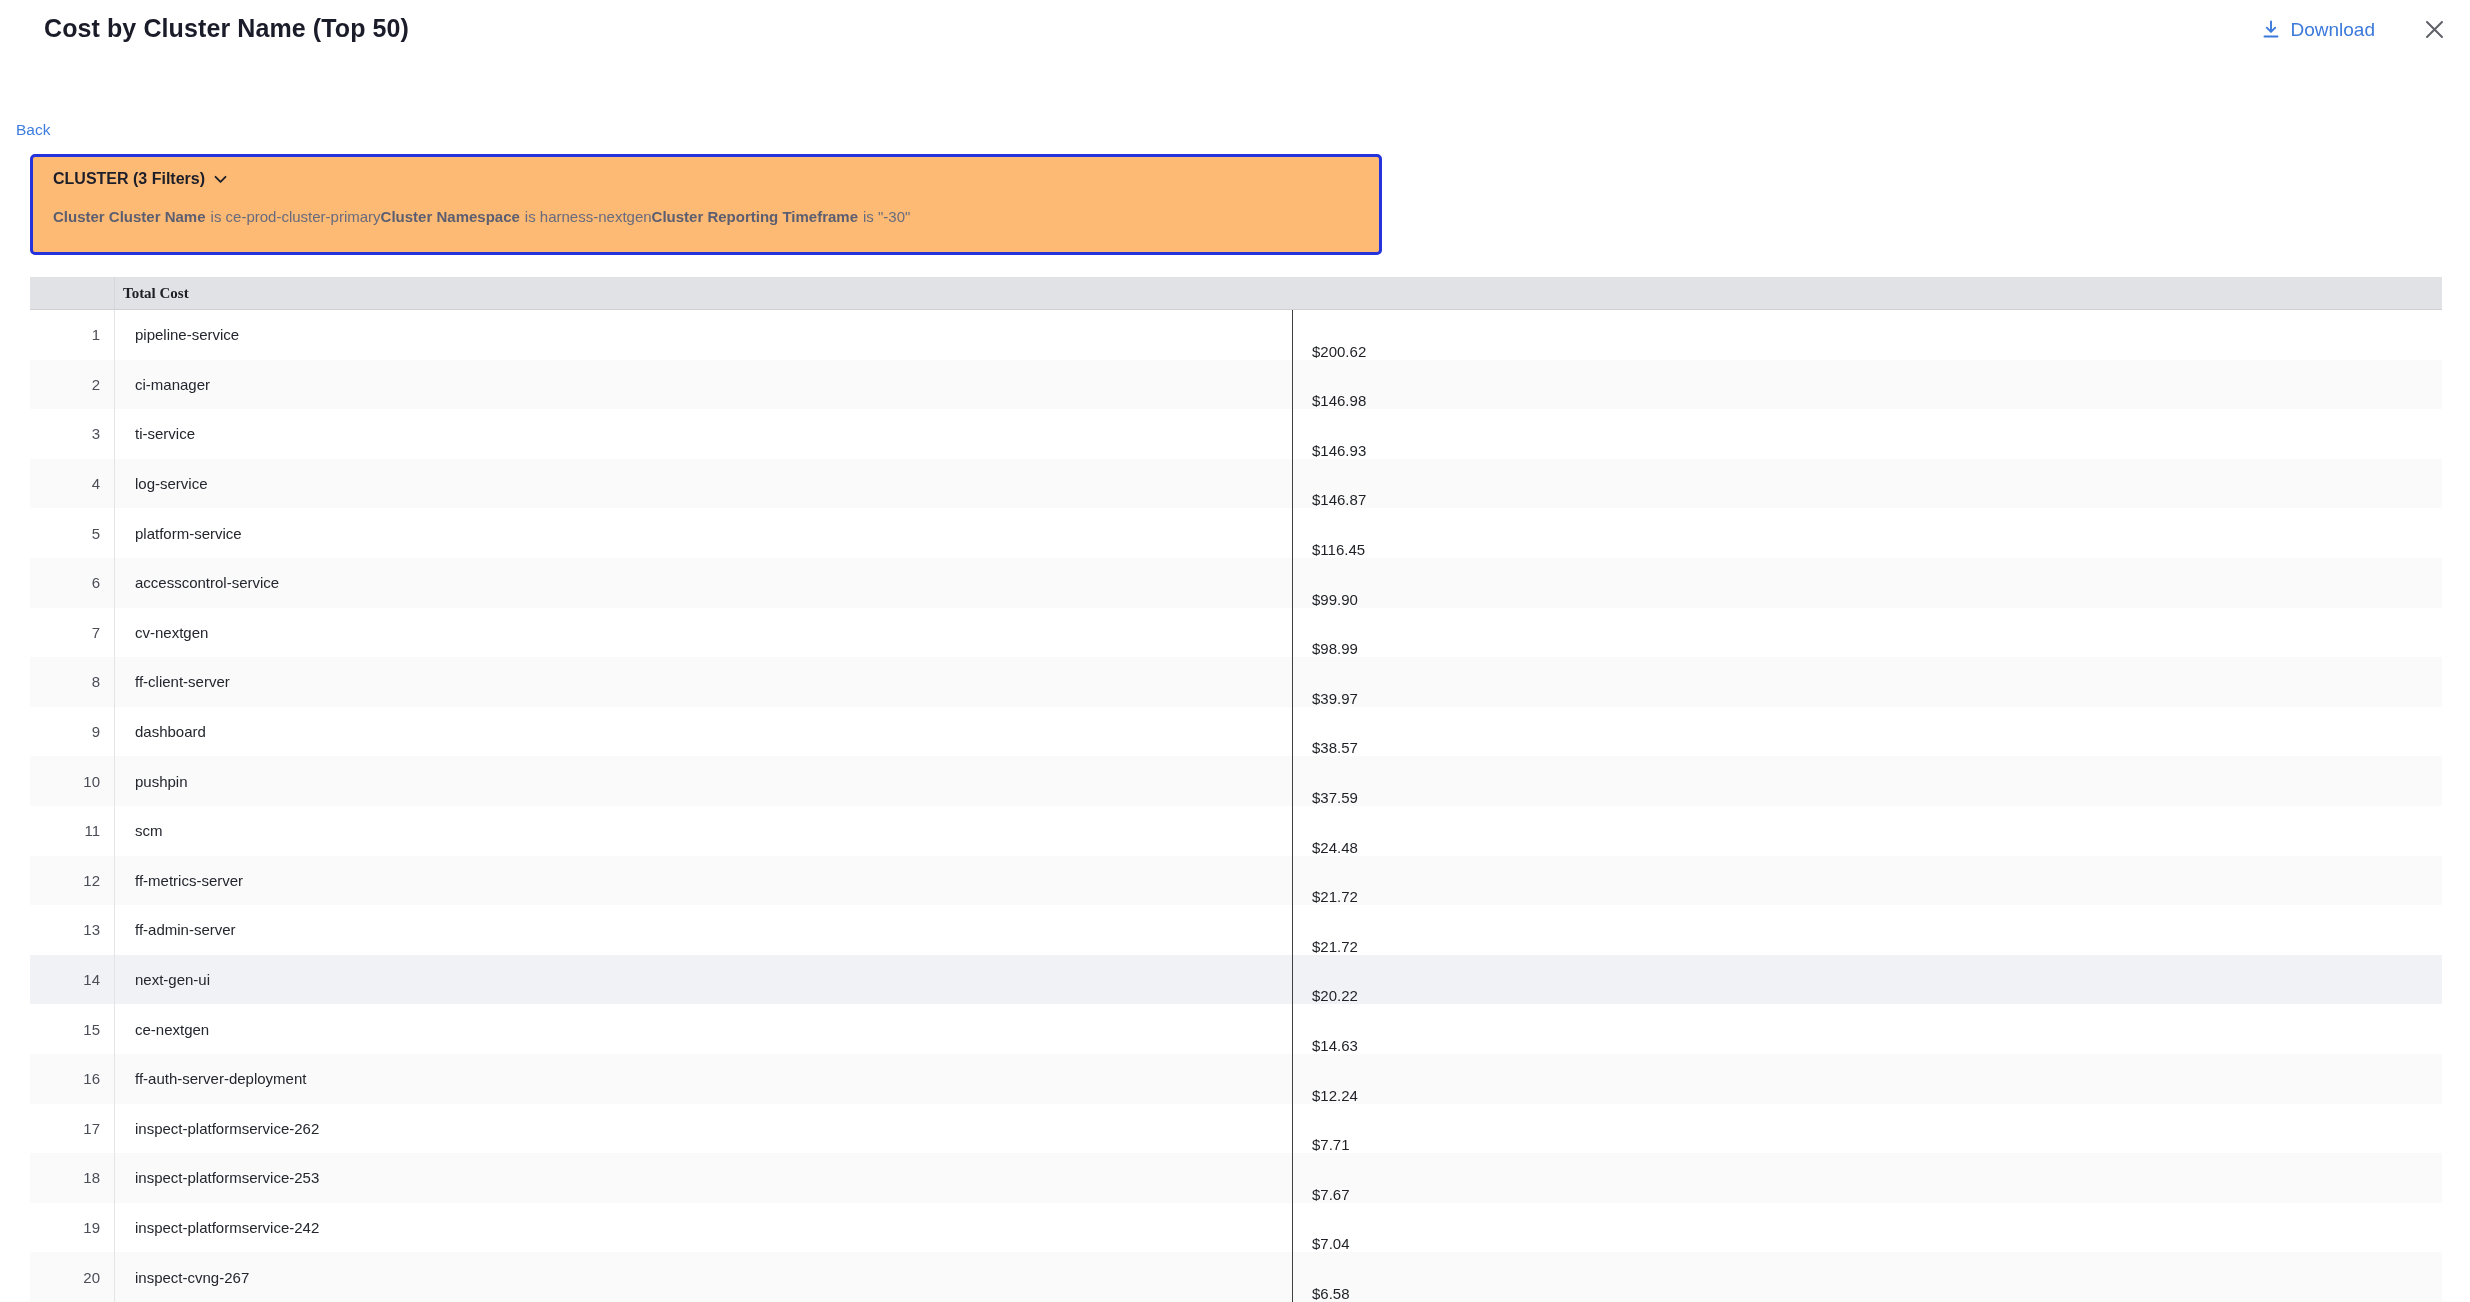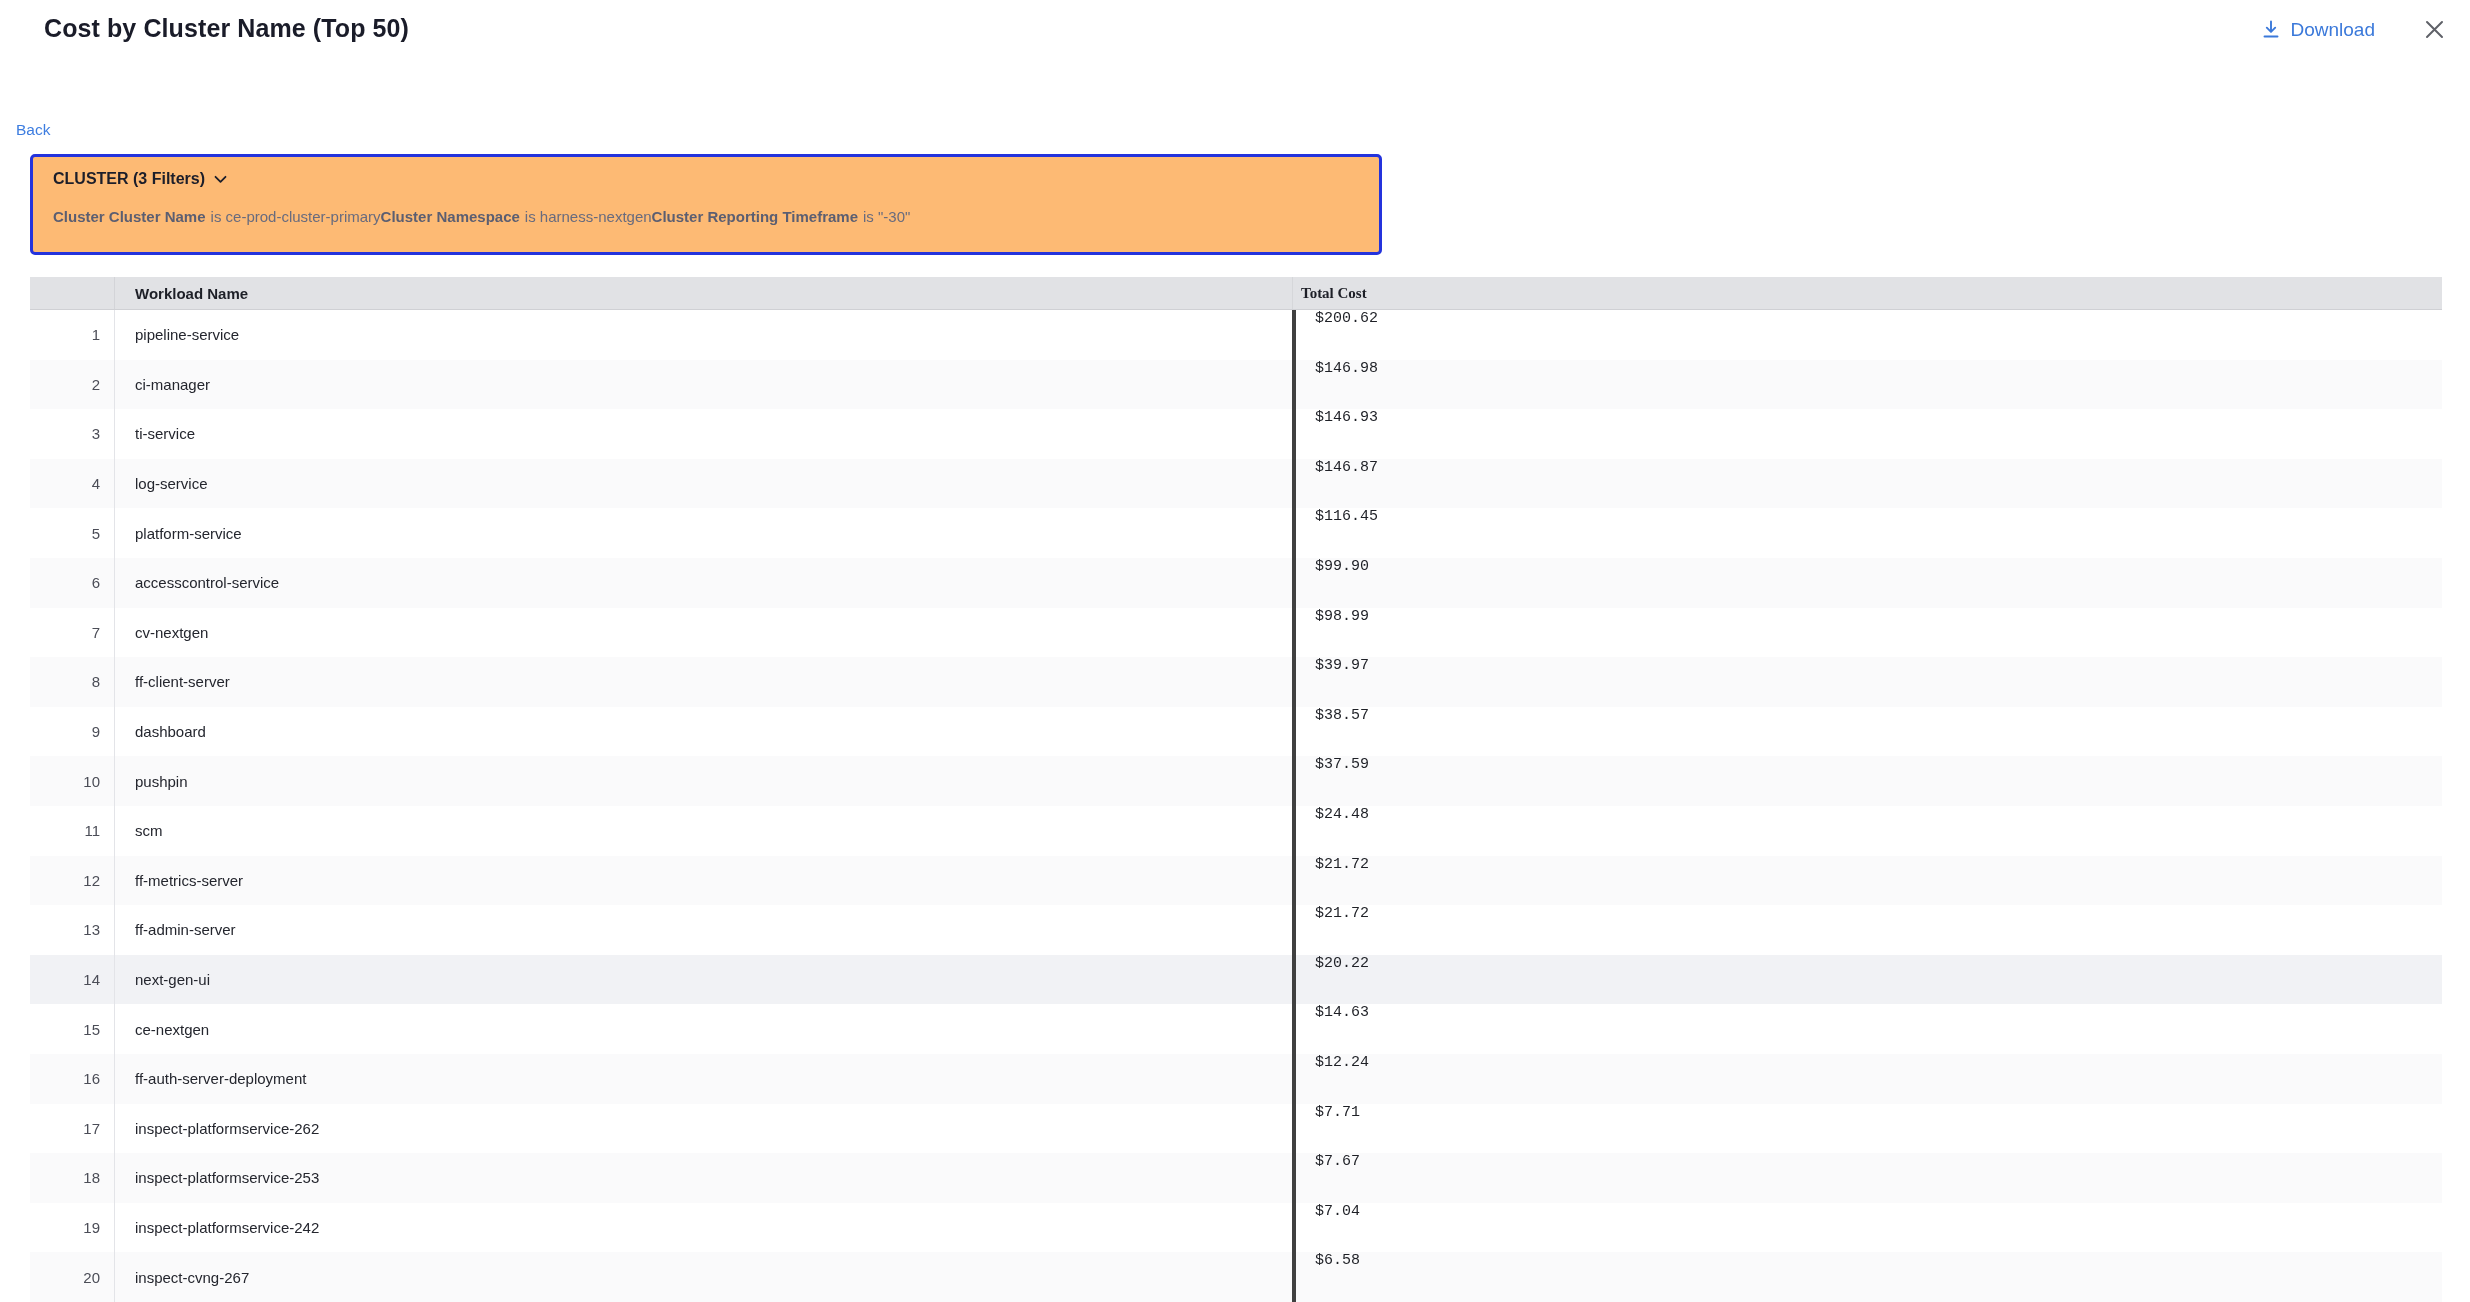--- a/index.html
+++ b/index.html
@@ -52,21 +52,21 @@
   .tbody { }
   .row { display:flex; height:49.6px; align-items:center; background:#ffffff; }
   .row:nth-child(even) { background:#fafafb; }
   .row.highlight { background:#f1f2f5; }
   .cell-rank {
     width:85px; align-self:stretch; display:flex; align-items:center; justify-content:flex-end;
     padding-right:14px; font-size:15px; color:#4b4d57;
     border-right:1px solid #e3e4e8;
   }
   .cell-workload { width:1178px; padding-left:20px; font-size:15px; color:#24262e; }
-  .cell-cost { flex:1; align-self:stretch; display:flex; align-items:flex-start; border-left:4px solid #404040; margin-left:-1px; padding-left:7px;font-family:Liberation Mono, monospace; }
+  .cell-cost { flex:1; align-self:stretch; display:flex; align-items:flex-end; border-left:1px solid #404040; margin-left:-1px; padding-left:7px; }
   .bar-track { width:1016px; max-width:1016px; display:flex; align-items:center; flex:0 0 auto; }
   .cost-bar { height:41px; flex:0 0 auto; }
   .cost-value { margin-left:12px; font-size:15px; color:#1e2026; white-space:nowrap; }
   .icon svg { display:block; }
 </style>
 </head>
 <body>
 
 <div class="titlebar">
   <h1 class="page-title">Cost by Cluster Name (Top 50)</h1>
@@ -110,21 +110,20 @@
     </span>
     <span class="cond">
       <span class="f-field">Cluster Reporting Timeframe</span><span>is "-30"</span>
     </span>
   </div>
 </div>
 
 <div class="data-table">
   <div class="thead">
     <div class="th-rank"></div>
-    <div class="th-workload">Workload Name</div>
     <div class="th-cost">Total Cost</div>
   </div>
   <div class="tbody">
       <div class="row">
         <div class="cell-rank">1</div>
         <div class="cell-workload">pipeline-service</div>
         <div class="cell-cost">
           <div class="bar-track" style="width: auto;">
             <div class="cost-bar" style="width: 100%; background: rgb(74, 157, 166);"></div>
           </div>

